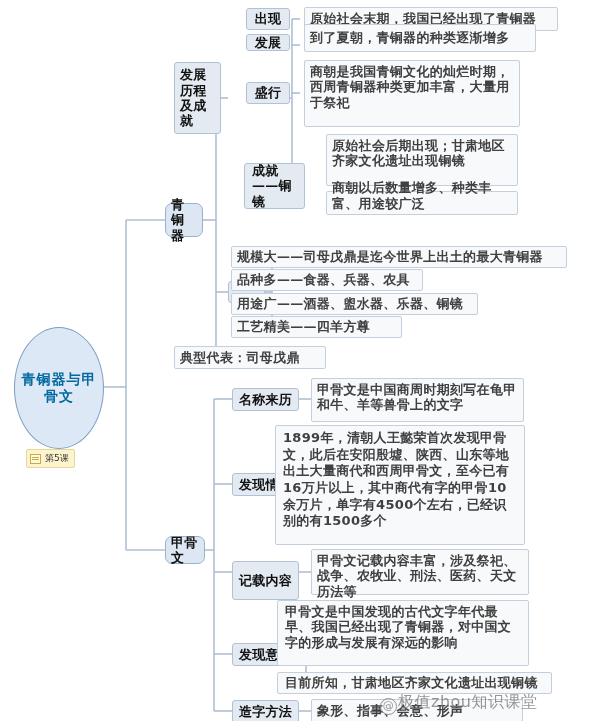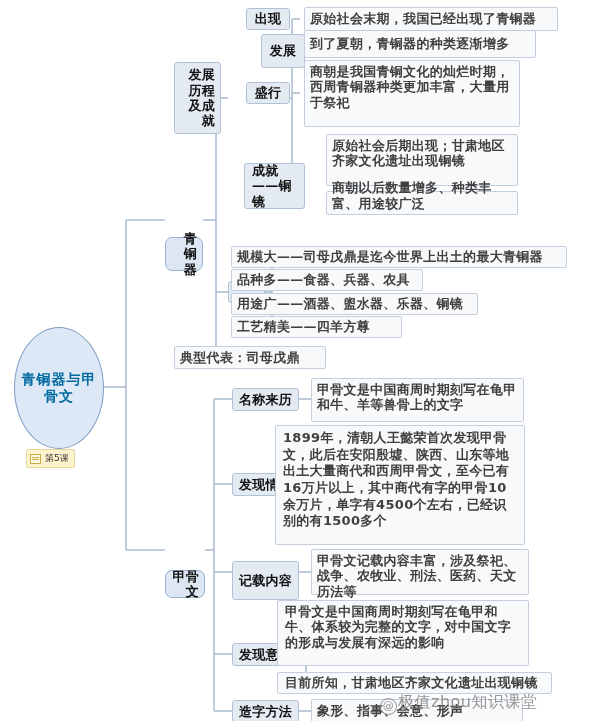--- a/index.html
+++ b/index.html
@@ -37,27 +37,26 @@
     line-height: 1.18;
   }
   
   .chip {
     background: #e3eaf2;
     border: 1px solid #b2c2d6;
     border-radius: 3px;
     padding: 3px 5px;
     font-size: 13px;
     justify-content: center;
-    text-align: right;
+    text-align: left;
   }
   .chip.rounded {
     border-radius: 7px;
     background: #dce7f3;
     border-color: #9ab2cf;
-    margin-top: 34px;
   }
   .chip.left {
     justify-content: flex-start;
     text-align: left;
   }
   
   .leaf {
     background: #f7f9fb;
     border: 1px solid #c3cfdd;
     border-radius: 2px;
@@ -229,24 +228,24 @@
     <span>发展历程及成就</span>
   </div>
 
   <div class="node chip" style="left:246px; top:8px; width:44px; height:22px;">
     <span>出现</span>
   </div>
   <div class="node leaf" style="left:304px; top:7px; width:254px; height:24px;">
     <span>原始社会末期，我国已经出现了青铜器</span>
   </div>
 
-  <div class="node chip" style="left:246px; top:34px; width:44px; height:34px;margin-left:15px;">
+  <div class="node chip" style="left:246px; top:34px; width:44px; height:17px;">
     <span>发展</span>
   </div>
-  <div class="node leaf" style="left:304px; top:30px; width:232px; height:28px;">
+  <div class="node leaf" style="left:304px; top:24px; width:232px; height:28px;">
     <span>到了夏朝，青铜器的种类逐渐增多</span>
   </div>
 
   <div class="node chip" style="left:246px; top:82px; width:44px; height:22px;">
     <span>盛行</span>
   </div>
   <div class="node leaf" style="left:304px; top:60px; width:216px; height:67px; align-items:flex-start; padding-top:3px;">
     <span>商朝是我国青铜文化的灿烂时期，西周青铜器种类更加丰富，大量用于祭祀</span>
   </div>
 
@@ -298,21 +297,21 @@
     <span>记载内容</span>
   </div>
   <div class="node leaf" style="left:311px; top:549px; width:218px; height:46px; align-items:flex-start; padding-top:3px;">
     <span>甲骨文记载内容丰富，涉及祭祀、战争、农牧业、刑法、医药、天文历法等</span>
   </div>
 
   <div class="node chip" style="left:232px; top:643px; width:67px; height:23px;">
     <span>发现意义</span>
   </div>
   <div class="node leaf" style="left:277px; top:600px; width:252px; height:66px; align-items:flex-start; padding-top:3px; padding-left:7px;">
-    <span>甲骨文是中国商周时期刻写在龟甲和牛、体系较为完整的文字，对中国文字的形成与发展有深远的影响</span>
+    <span>甲骨文是中国发现的古代文字年代最早、我国已经出现了青铜器，对中国文字的形成与发展有深远的影响</span>
   </div>
   <div class="node leaf" style="left:277px; top:672px; width:275px; height:22px; padding-left:7px;">
     <span>目前所知，甘肃地区齐家文化遗址出现铜镜</span>
   </div>
 
   <div class="node chip" style="left:232px; top:700px; width:67px; height:23px;">
     <span>造字方法</span>
   </div>
   <div class="node leaf" style="left:311px; top:699px; width:212px; height:23px;">
     <span>象形、指事、会意、形声</span>

